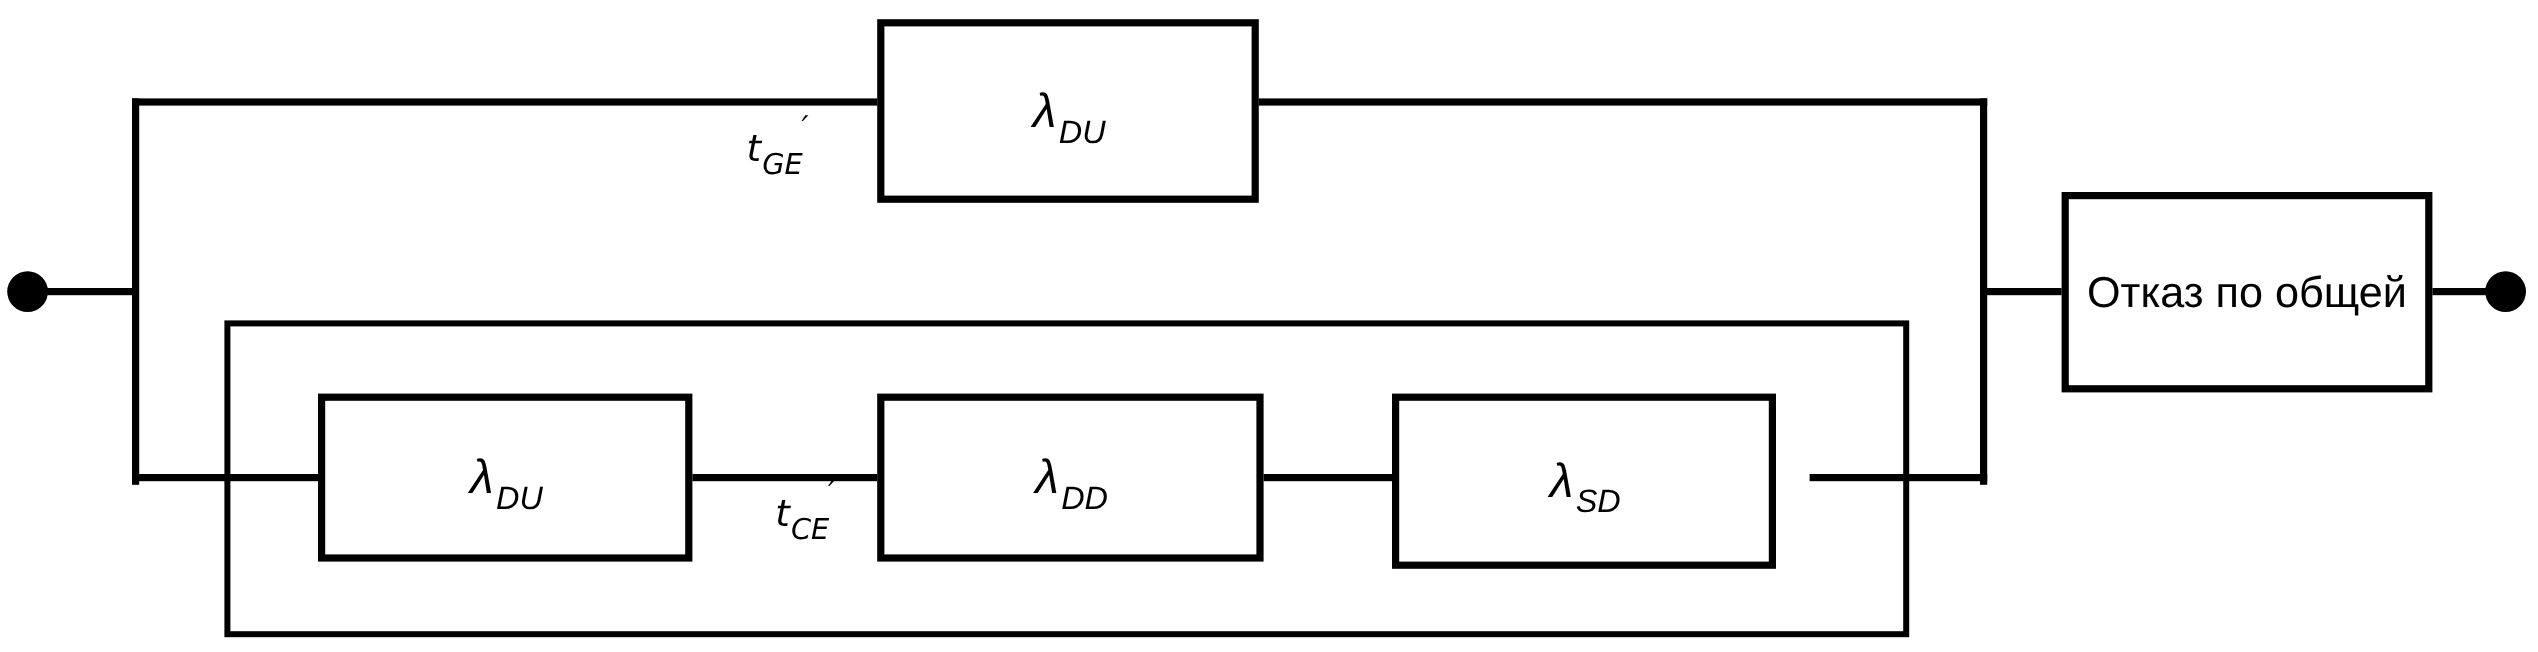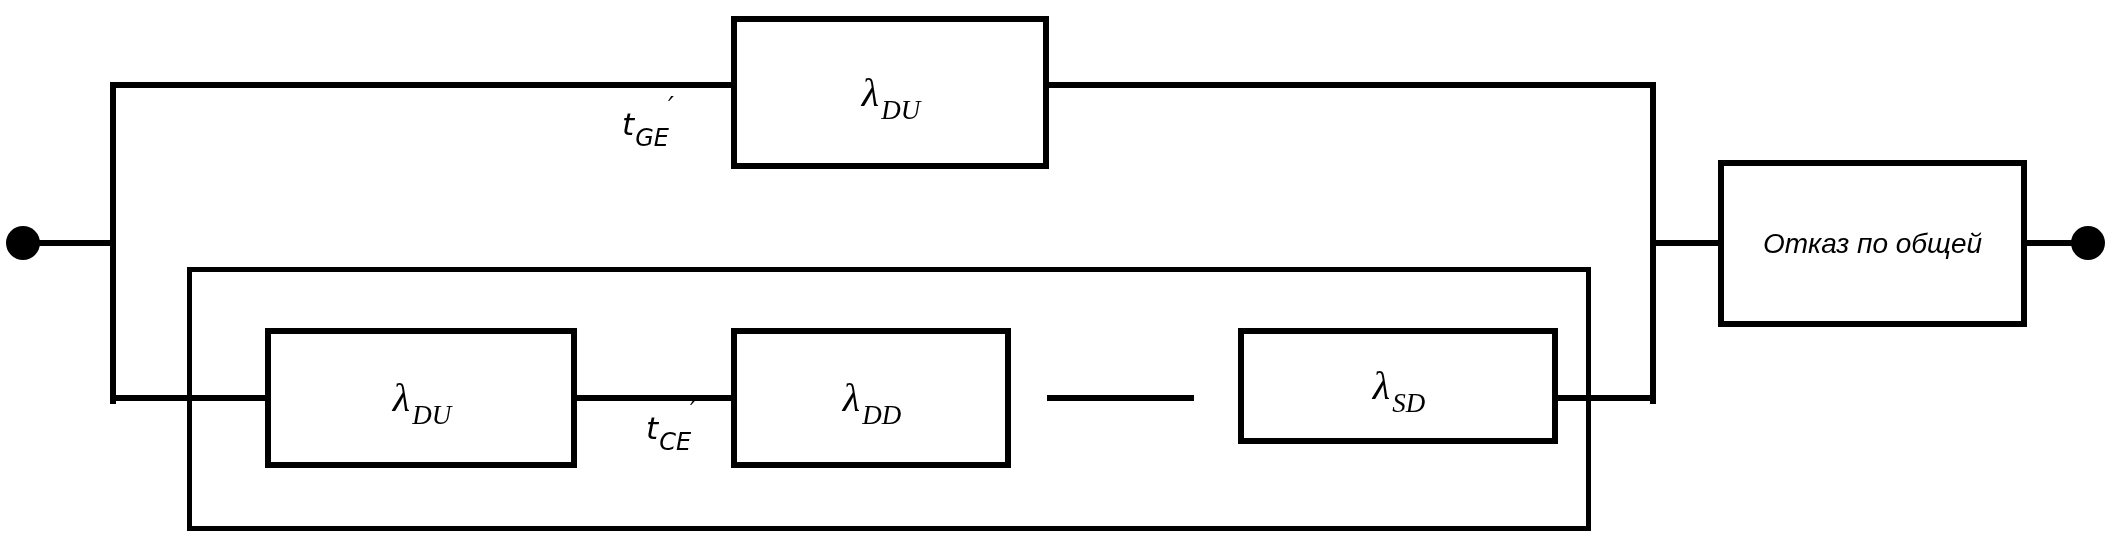--- a/index.html
+++ b/index.html
@@ -32,41 +32,40 @@
     border: 6px solid #000000;
     background: #ffffff;
     box-sizing: border-box;
     z-index: 2;
     display: flex;
     align-items: center;
     justify-content: center;
     text-align: center;
   }
   .lambda-label {
-    font-family: Liberation Serif, serif;
+    font-family: Liberation Sans, sans-serif;
     font-style: italic;
     font-size: 40px;
     color: #000000;
     white-space: nowrap;
     line-height: 1;
   }
   .lambda-label sub {
     font-size: 27px;
     font-style: italic;
     vertical-align: baseline;
     position: relative;
     top: 13px;
     left: 2px;
   }
   .cc-text {
     font-family: "Liberation Sans", sans-serif;
-    font-size: 28px;
+    font-size: 36px;
     line-height: 43px;
     color: #000000;
-    font-style: italic;
   }
   .t-label {
     position: absolute;
     z-index: 3;
     font-family: "DejaVu Sans", sans-serif;
     font-style: italic;
     font-size: 31px;
     color: #000000;
     white-space: nowrap;
     line-height: 1;
@@ -116,24 +115,24 @@
 
   <div class="group-rect" style="left:187px; top:267px; width:1404px; height:264px;"></div>
 
   <div class="block" style="left:731px; top:16px; width:318px; height:153px;">
     <span class="lambda-label"><span>λ</span><sub>DU</sub></span>
   </div>
 
   <div class="block" style="left:265px; top:328px; width:312px; height:140px;">
     <span class="lambda-label"><span>λ</span><sub>DU</sub></span>
   </div>
-  <div class="block" style="left:731px; top:328px; width:280px; height:140px;">
+  <div class="block" style="left:731px; top:328px; width:322px; height:140px;">
     <span class="lambda-label"><span>λ</span><sub>DD</sub></span>
   </div>
-  <div class="block" style="left:1238px; top:328px; width:320px; height:116px;">
+  <div class="block" style="left:1160px; top:328px; width:320px; height:146px;">
     <span class="lambda-label"><span>λ</span><sub>SD</sub></span>
   </div>
 
   <div class="block" style="left:1718px; top:160px; width:309px; height:167px;">
     <div class="cc-text">
       <div>Отказ по общей</div>
     </div>
   </div>
 
   <div class="t-label" style="left:622px; top:102px;"><span>t</span><sub>GE</sub><span class="prime">′</span></div>

